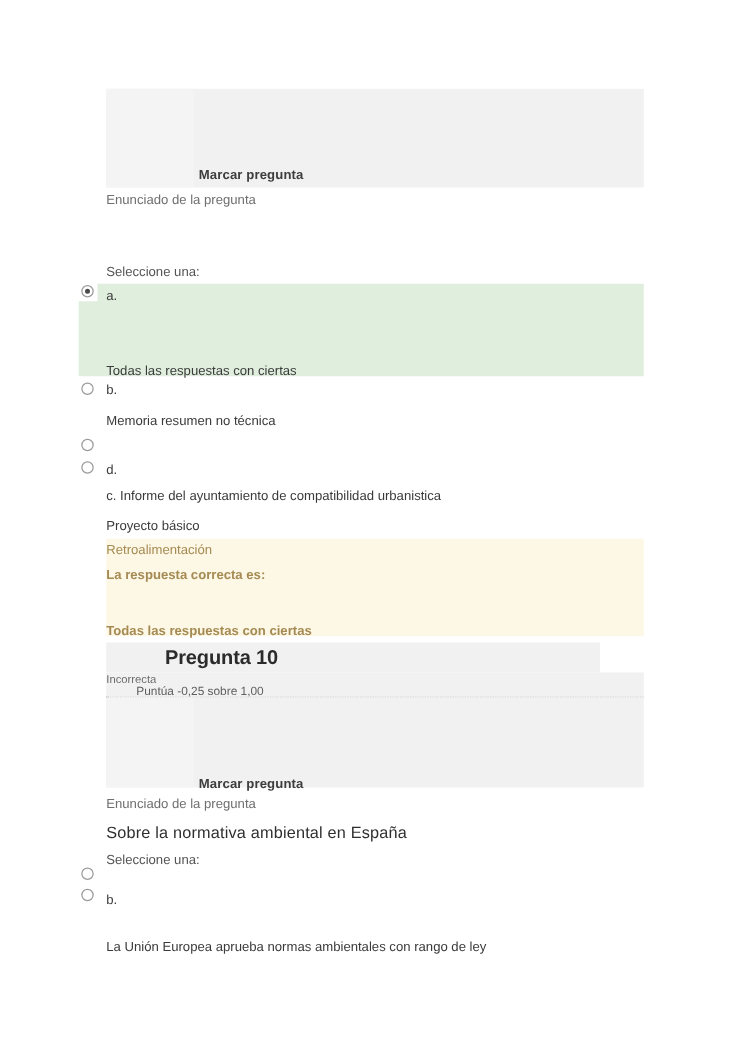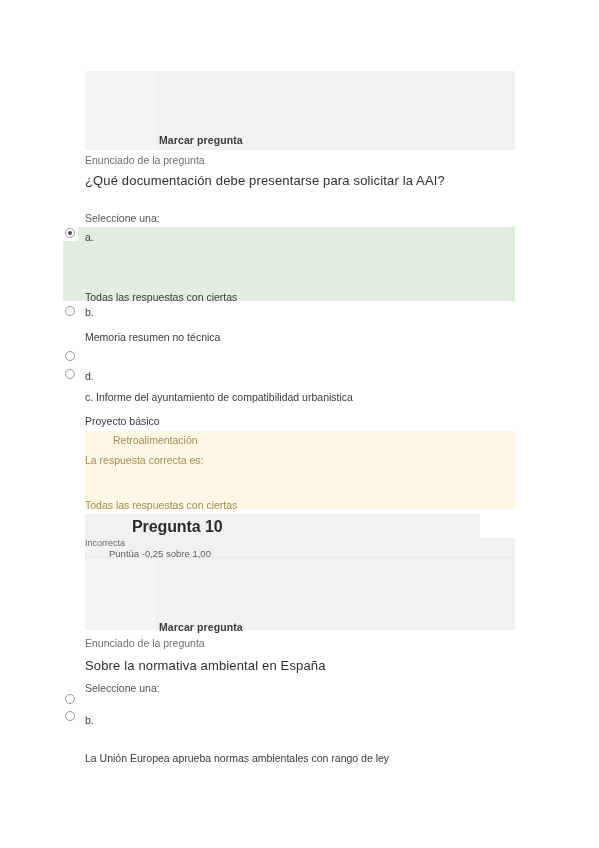--- a/index.html
+++ b/index.html
@@ -90,25 +90,25 @@
     color: #6b6b6b;
   }
   .t-qgrade {
     font-size: 9.5px;
     color: #5e5e5e;
     margin-left: 24px;
   }
   .t-fb-head {
     font-size: 10.5px;
     color: #a58b53;
-    padding-left: 28px;
   }
   .t-fb-body {
     font-size: 10.5px;
     color: #a58b53;
+    font-weight: bold;
   }
 
   
   .radio {
     position: absolute;
     width: 10px;
     height: 10px;
     border: 1px solid #9a9a9a;
     border-radius: 50%;
     background: #ffffff;
@@ -137,21 +137,20 @@
 
 <div class="page">
 
   <div class="block-gray" style="left:85px; top:71px; width:430px; height:79px;"></div>
   <div class="block-gray-dark" style="left:85px; top:71px; width:70px; height:79px; background:#f4f4f4;"></div>
 
   <div class="abs t-marcar" style="left:159px; top:134px;">Marcar pregunta</div>
 
   <div class="abs t-enunciado" style="left:85px; top:154px;">Enunciado de la pregunta</div>
 
-  <div class="abs t-qtext" style="left:85px; top:173px;">¿Qué documentación debe presentarse para solicitar la AAI?</div>
 
   <div class="abs t-seleccione" style="left:85px; top:212px;">Seleccione una:</div>
 
   <div class="block-green" style="left:63px; top:227px; width:452px; height:74px;"></div>
 
   <div class="radio-wrap" style="left:62px; top:226px;">
     <span class="radio checked"></span>
   </div>
   <div class="abs t-answer-green" style="left:85px; top:231px;">a.</div>
   <div class="abs t-answer-green" style="left:85px; top:291px;">Todas las respuestas con ciertas</div>

